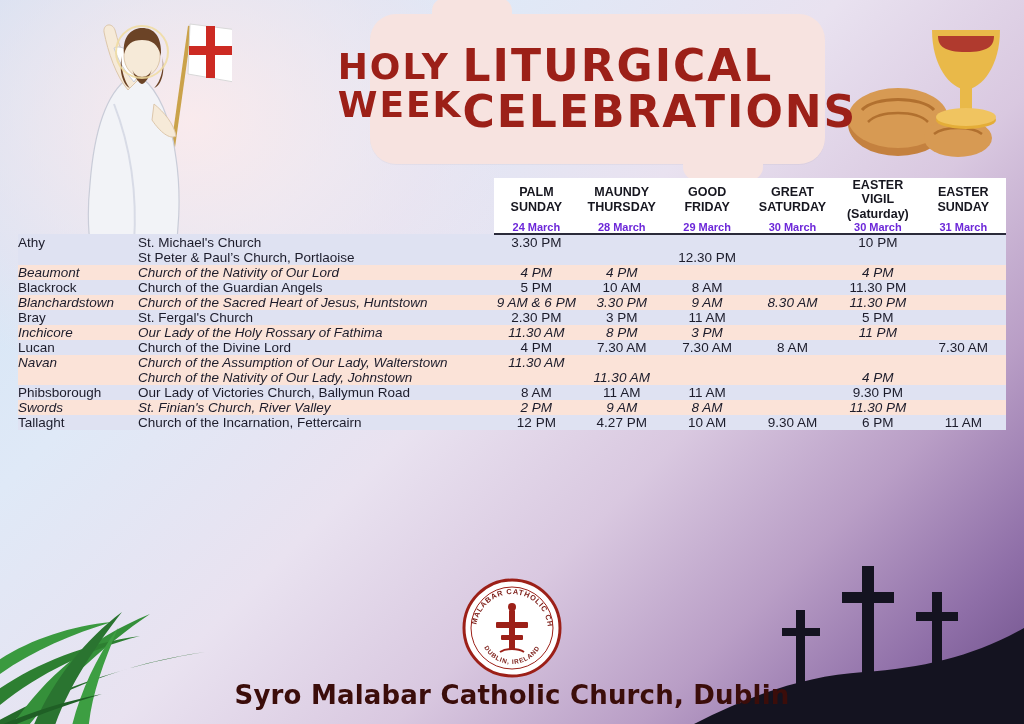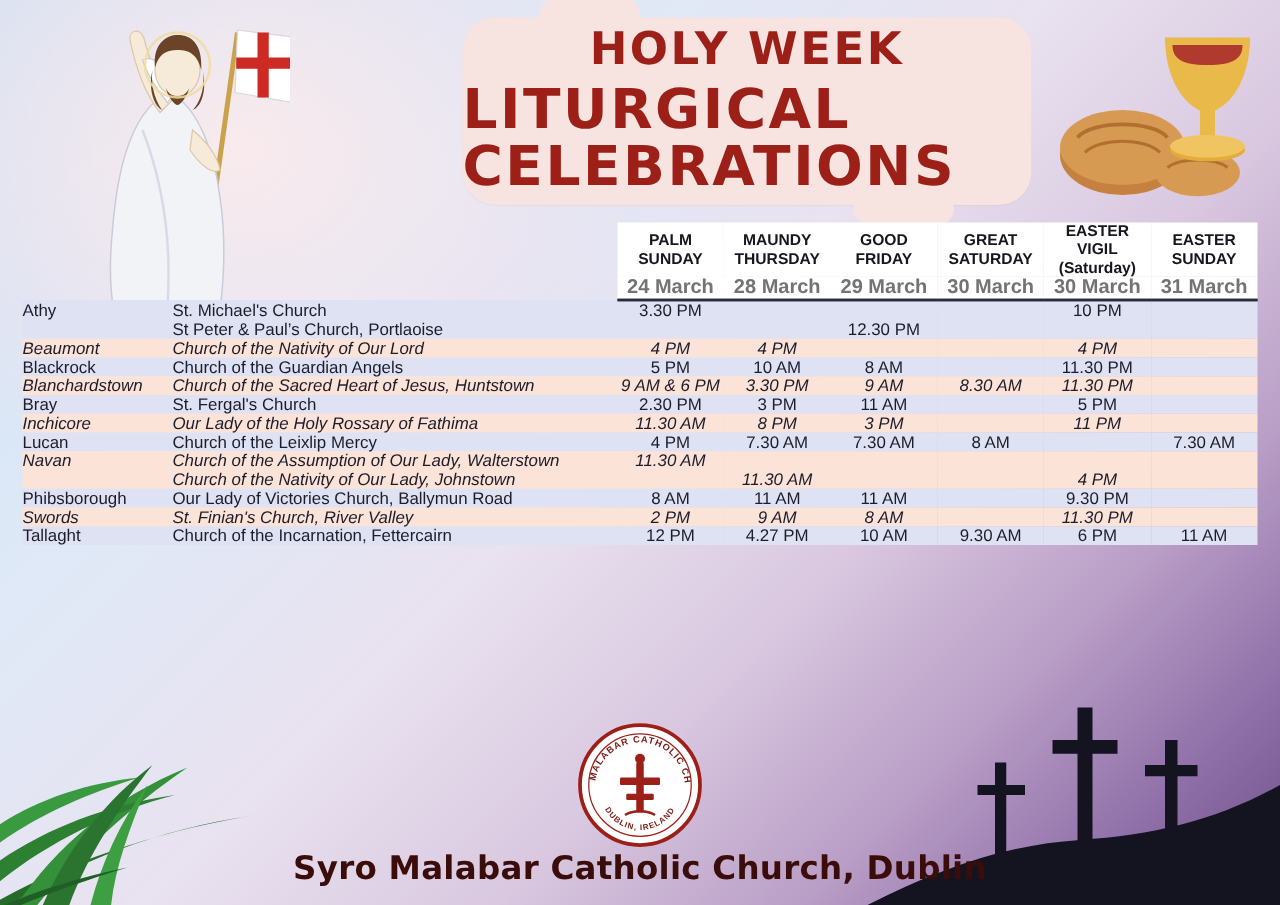--- a/index.html
+++ b/index.html
@@ -33,21 +33,21 @@
   
   .title-banner {
     position: absolute;
     left: 370px;
     top: 14px;
     width: 455px;
     height: 150px;
     background: #f7e3e0;
     border-radius: 26px;
     display: flex;
-    flex-direction: column;
+    flex-direction: row;
     align-items: center;
     justify-content: center;
     box-shadow: 0 1px 0 rgba(0,0,0,0.03);
   }
   .title-banner:before,
   .title-banner:after {
     content: "";
     position: absolute;
     background: #f7e3e0;
     width: 80px;
@@ -111,23 +111,23 @@
     font-size: 12.5px;
     line-height: 1.15;
     padding: 8px 2px 6px 2px;
     vertical-align: middle;
     color: #16161f;
   }
   .date-blank { background: transparent; }
   .date-cell {
     background: #ffffff;
     font-weight: bold;
-    font-size: 16px;
+    font-size: 11px;
     padding: 4px 2px 7px 2px;
-    color: #737373;
+    color: #6d28d9;
     border-bottom: 2px solid #2a2a3a;
   }
   .row-a td { background: #dfe2f2; }
   .row-b td { background: #fbe3d8; font-style: italic; }
   td.place {
     padding-left: 8px;
     width: 118px;
     white-space: nowrap;
     font-size: 13.5px;
     margin-left: 48px;
@@ -338,21 +338,21 @@
             <td class="church">Our Lady of the Holy Rossary of Fathima</td>
             <td class="time">11.30 AM</td>
             <td class="time">8 PM</td>
             <td class="time">3 PM</td>
             <td class="time"></td>
             <td class="time">11 PM</td>
             <td class="time"></td>
           </tr>
           <tr class="row-a">
             <td class="place">Lucan</td>
-            <td class="church">Church of the Leixlip Mercy</td>
+            <td class="church">Church of the Divine Lord</td>
             <td class="time">4 PM</td>
             <td class="time">7.30 AM</td>
             <td class="time">7.30 AM</td>
             <td class="time">8 AM</td>
             <td class="time"></td>
             <td class="time">7.30 AM</td>
           </tr>
           <tr class="row-b">
             <td class="place">Navan</td>
             <td class="church">Church of the Assumption of Our Lady, Walterstown</td>

